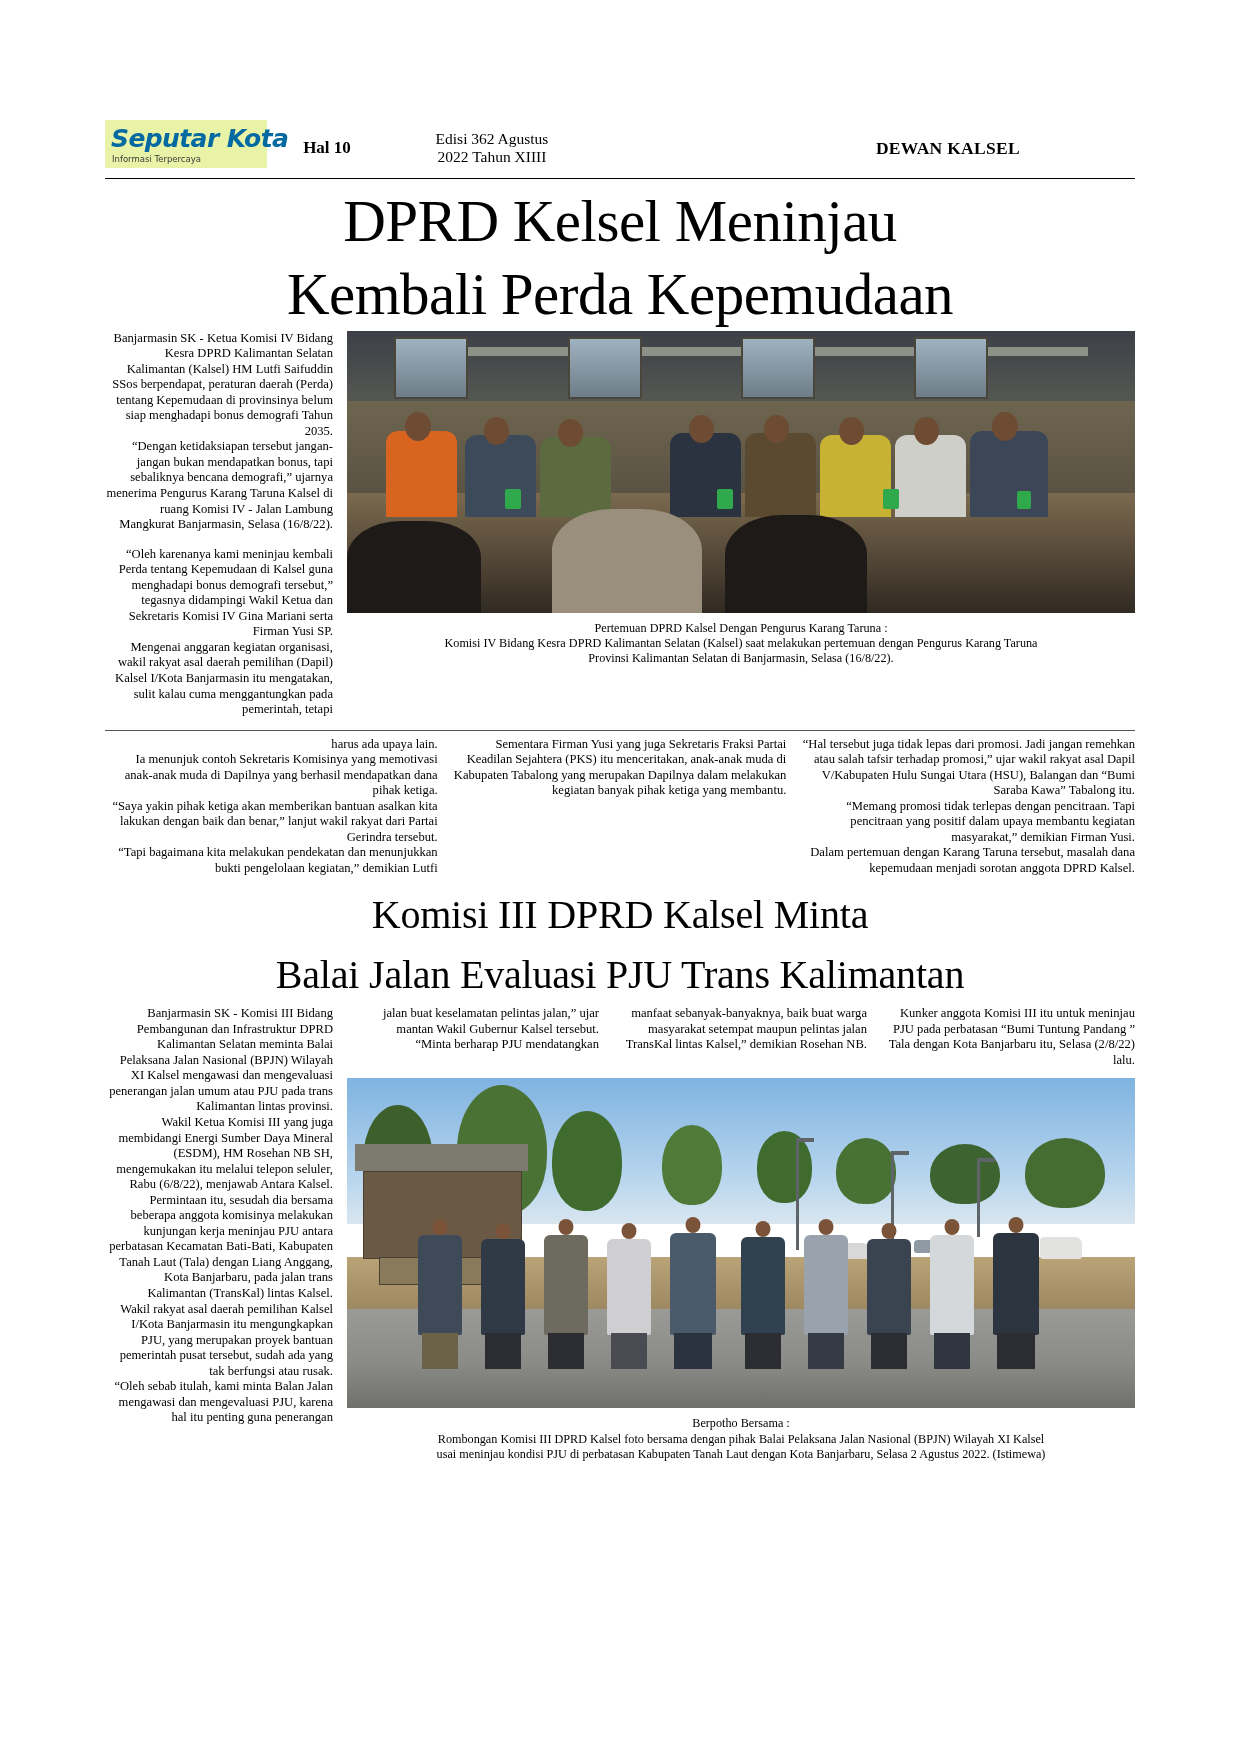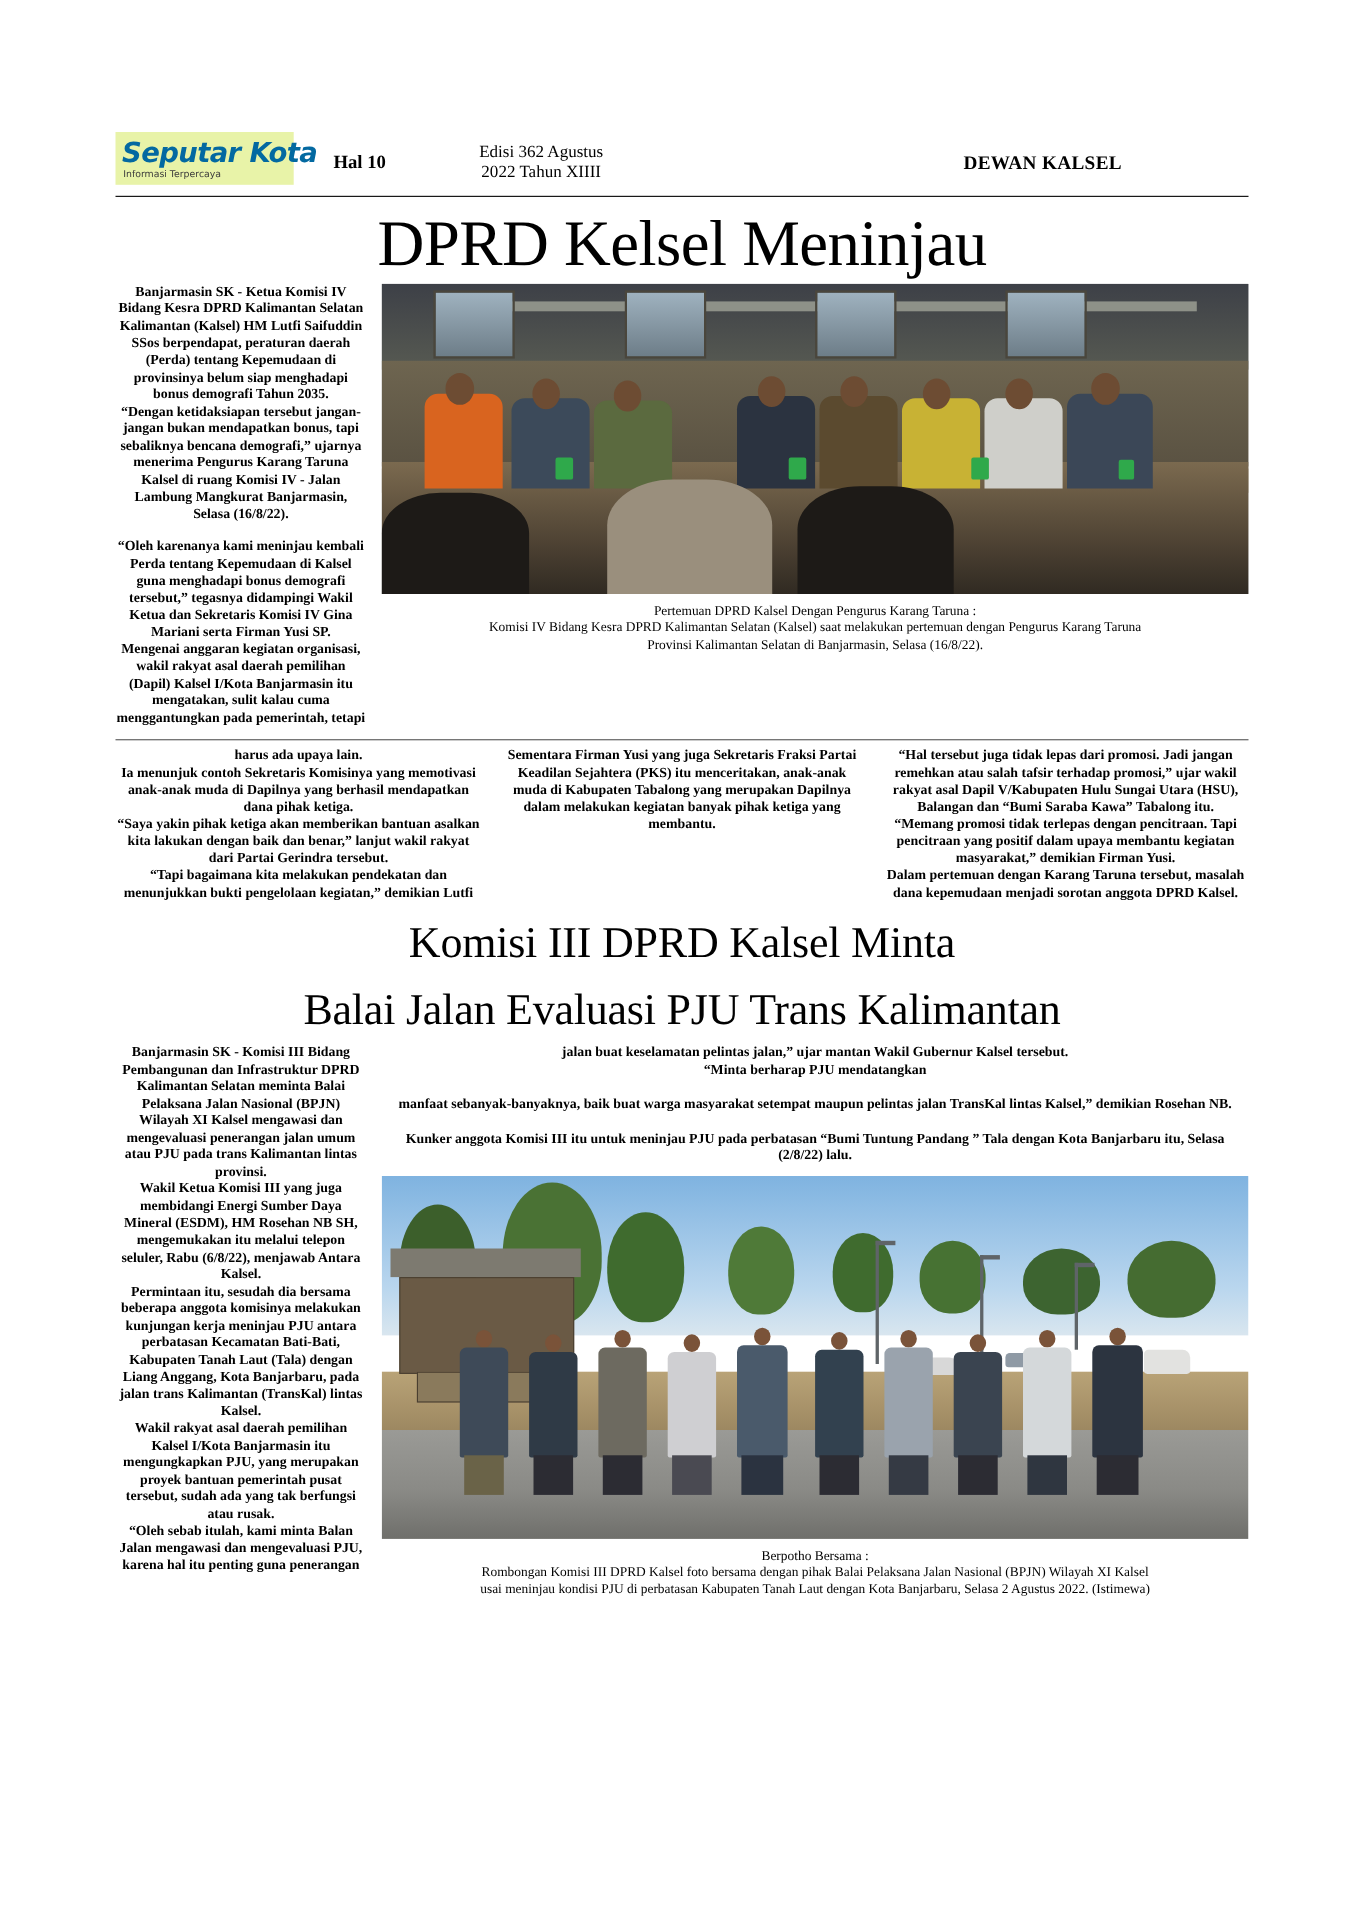--- a/index.html
+++ b/index.html
@@ -105,22 +105,21 @@
     font-size: 40px;
     line-height: 1.12;
     margin: 16px 0 8px 0;
     letter-spacing: -0.2px;
   }
 
   
   .body-text {
     font-size: 12.6px;
     line-height: 1.235;
-    text-align: center;
-    font-weight: bold;
+    text-align: right;
   }
   .body-text p { margin: 0; }
   .body-text p.gap { margin-top: 14px; }
 
   .top-section {
     display: flex;
     gap: 14px;
     margin-top: 4px;
   }
   .col-narrow {
@@ -156,21 +155,20 @@
   .lower-section {
     display: flex;
     gap: 14px;
     margin-top: 6px;
   }
   .lower-left { width: 228px; flex: 0 0 228px; }
   .lower-right { flex: 1 1 auto; }
   .lower-right-cols {
     display: flex;
     gap: 16px;
-    flex-direction: column;
   }
   .lrc { flex: 1 1 0; }
   .photo2 {
     width: 100%;
     height: 330px;
     margin-top: 10px;
     display: block;
     position: relative;
     overflow: hidden;
   }
@@ -283,20 +281,21 @@
       <div class="edisi">
         <div>Edisi 362 Agustus</div>
         <div>2022 Tahun XIIII</div>
       </div>
       <div class="spacer-flex"></div>
       <div class="dewan">DEWAN KALSEL</div>
     </div>
     <div class="rule-top"></div>
 
     <div class="headline">DPRD Kelsel Meninjau</div>
+    <div class="headline">Kembali Perda Kepemudaan</div>
 
     <div class="top-section">
 
       <div class="col-narrow body-text">
         <p>Banjarmasin SK - Ketua Komisi IV Bidang Kesra DPRD Kalimantan Selatan Kalimantan (Kalsel) HM Lutfi Saifuddin SSos berpendapat, peraturan daerah (Perda) tentang Kepemudaan di provinsinya belum siap menghadapi bonus demografi Tahun 2035.</p>
         <p>“Dengan ketidaksiapan tersebut jangan-jangan bukan mendapatkan bonus, tapi sebaliknya bencana demografi,” ujarnya menerima Pengurus Karang Taruna Kalsel di ruang Komisi IV - Jalan Lambung Mangkurat Banjarmasin, Selasa (16/8/22).</p>
         <p class="gap">“Oleh karenanya kami meninjau kembali Perda tentang Kepemudaan di Kalsel guna menghadapi bonus demografi tersebut,” tegasnya didampingi Wakil Ketua dan Sekretaris Komisi IV Gina Mariani  serta Firman Yusi SP.</p>
         <p>Mengenai anggaran kegiatan organisasi, wakil rakyat asal daerah pemilihan (Dapil) Kalsel I/Kota Banjarmasin itu mengatakan, sulit kalau cuma menggantungkan pada pemerintah, tetapi</p>
       </div>
 

